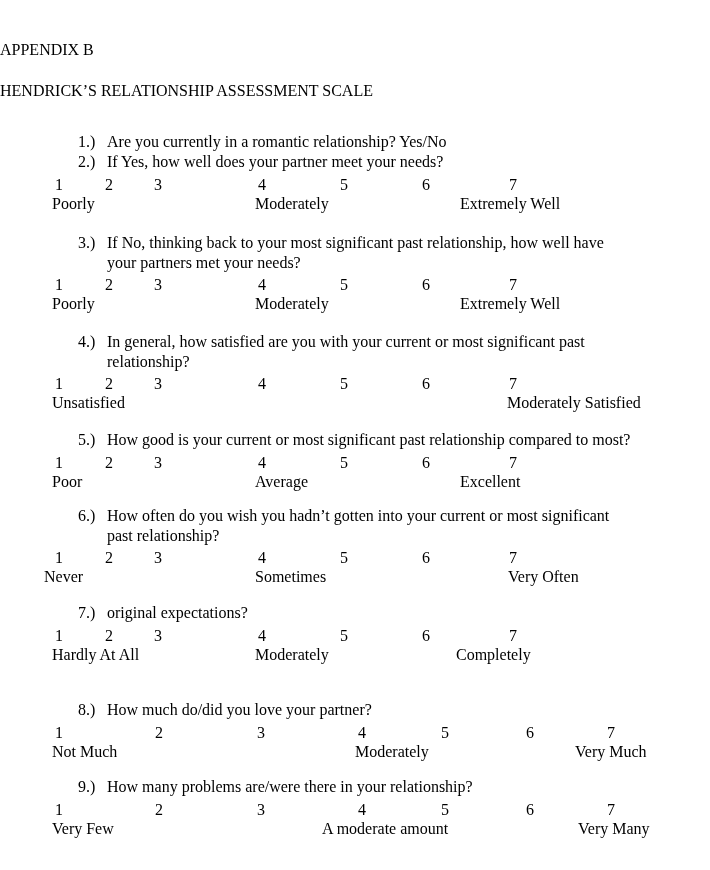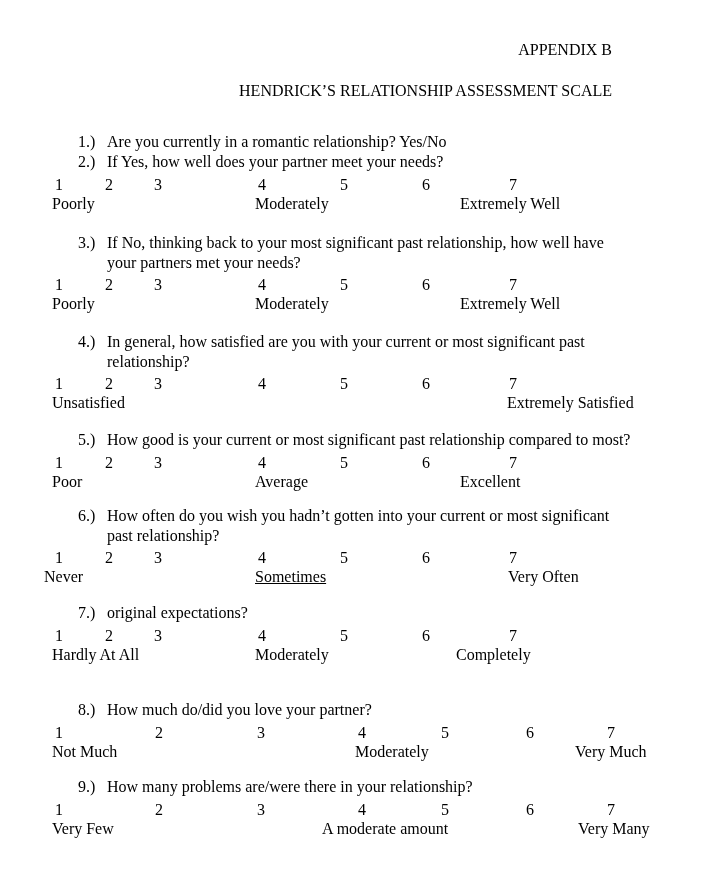--- a/index.html
+++ b/index.html
@@ -18,21 +18,21 @@
   .page {
     position: relative;
     width: 710px;
     height: 870px;
     background: #ffffff;
   }
   .doc-title {
     position: absolute;
     left: 0;
     width: 612px;
-    text-align: right;
+    text-align: left;
     line-height: 19.5px;
     white-space: nowrap;
   }
   #appendix-title { top: 40px; }
   #scale-title    { top: 81px; }
   .qblock {
     position: absolute;
     left: 0;
     width: 710px;
   }
@@ -115,21 +115,21 @@
           <span class="scale-item" style="left: 55px;">1</span>
           <span class="scale-item" style="left: 105px;">2</span>
           <span class="scale-item" style="left: 154px;">3</span>
           <span class="scale-item" style="left: 258px;">4</span>
           <span class="scale-item" style="left: 340px;">5</span>
           <span class="scale-item" style="left: 422px;">6</span>
           <span class="scale-item" style="left: 509px;">7</span>
         </div>
         <div class="scale-anchors">
           <span class="scale-item" style="left: 52px;">Unsatisfied</span>
-          <span class="scale-item" style="left: 507px;">Extremely Satisfied</span>
+          <span class="scale-item" style="left: 507px;">Moderately Satisfied</span>
         </div>
       </div>
       <div class="qblock" style="top: 430px;">
         <div class="qline"><span class="qnum">5.)</span><span class="qtext">How good is your current or most significant past relationship compared to most?</span></div>
         <div class="scale-numbers">
           <span class="scale-item" style="left: 55px;">1</span>
           <span class="scale-item" style="left: 105px;">2</span>
           <span class="scale-item" style="left: 154px;">3</span>
           <span class="scale-item" style="left: 258px;">4</span>
           <span class="scale-item" style="left: 340px;">5</span>
@@ -149,21 +149,21 @@
           <span class="scale-item" style="left: 55px;">1</span>
           <span class="scale-item" style="left: 105px;">2</span>
           <span class="scale-item" style="left: 154px;">3</span>
           <span class="scale-item" style="left: 258px;">4</span>
           <span class="scale-item" style="left: 340px;">5</span>
           <span class="scale-item" style="left: 422px;">6</span>
           <span class="scale-item" style="left: 509px;">7</span>
         </div>
         <div class="scale-anchors">
           <span class="scale-item" style="left: 44px; text-align: right;">Never</span>
-          <span class="scale-item" style="left: 255px; text-decoration: underline;">Sometimes</span>
+          <span class="scale-item" style="left: 255px;">Sometimes</span>
           <span class="scale-item" style="left: 508px;">Very Often</span>
         </div>
       </div>
       <div class="qblock" style="top: 603px;">
         <div class="qline"><span class="qnum">7.)</span></div>
         <div class="qline"><span class="qtext">original expectations?</span></div>
         <div class="scale-numbers">
           <span class="scale-item" style="left: 55px;">1</span>
           <span class="scale-item" style="left: 105px;">2</span>
           <span class="scale-item" style="left: 154px;">3</span>

